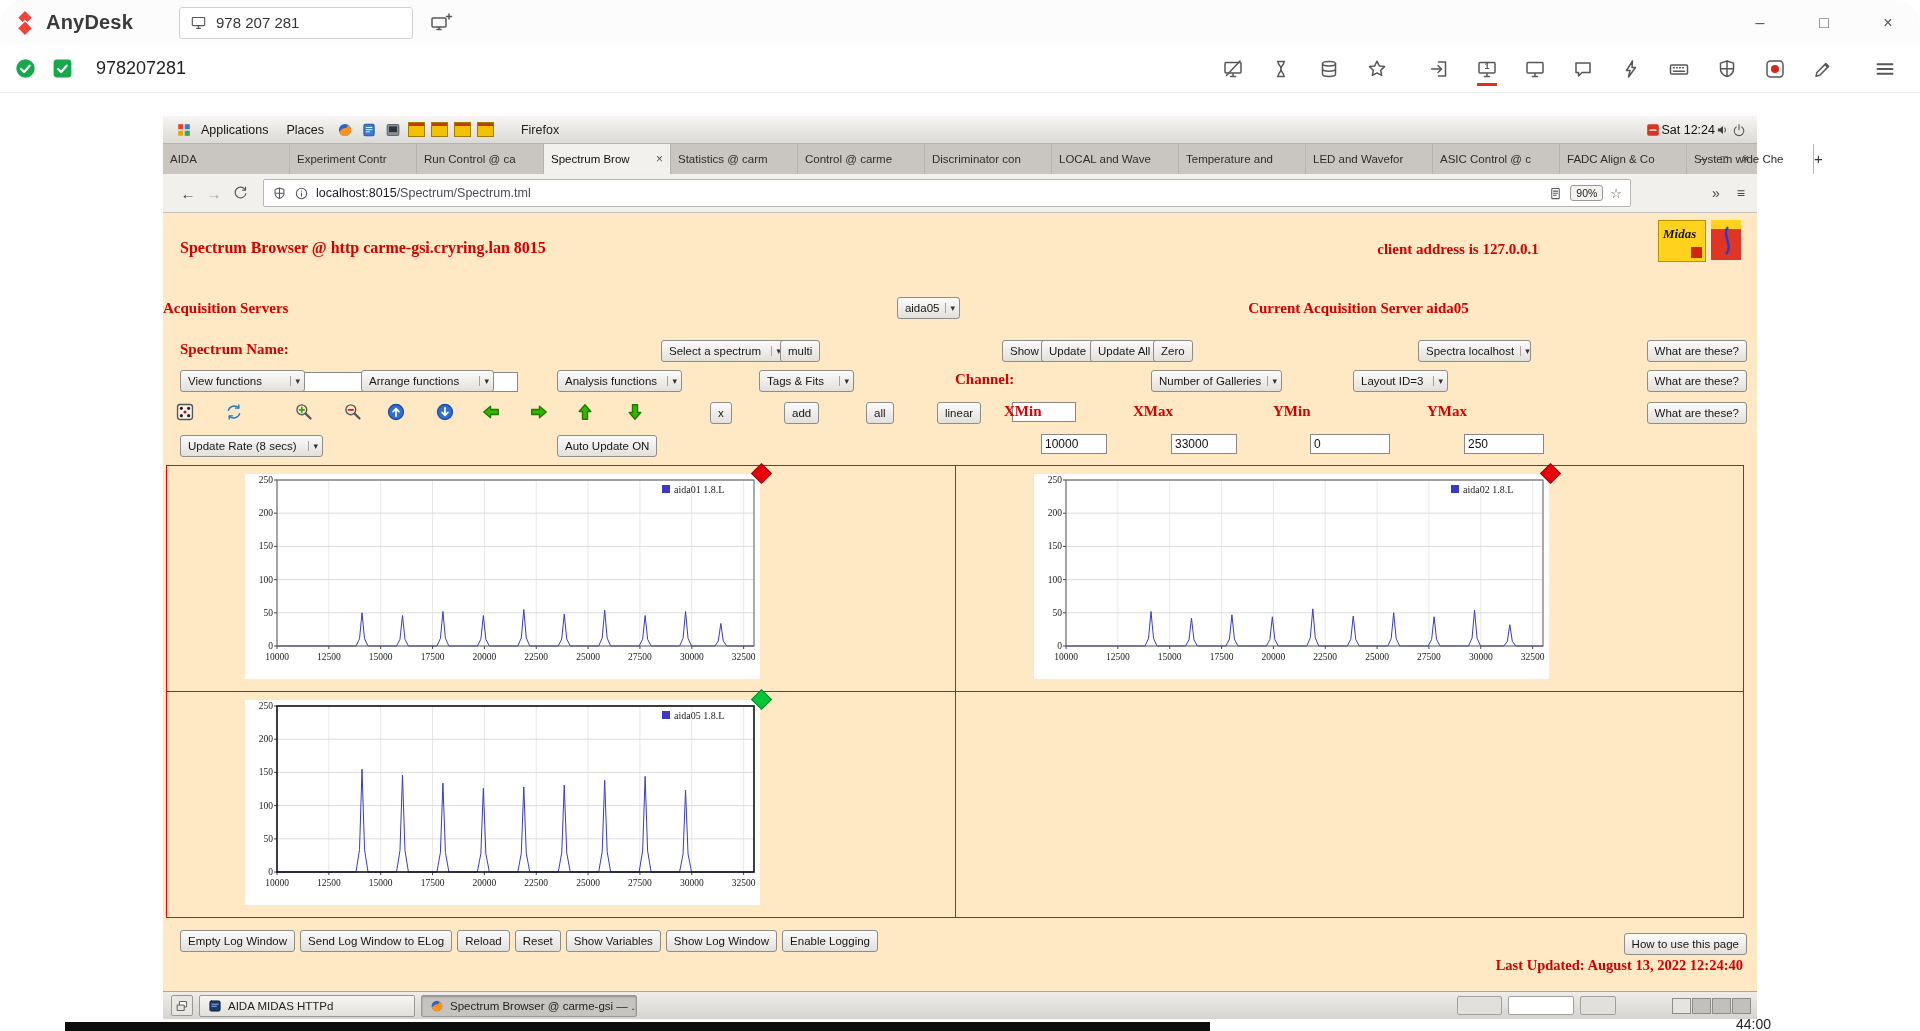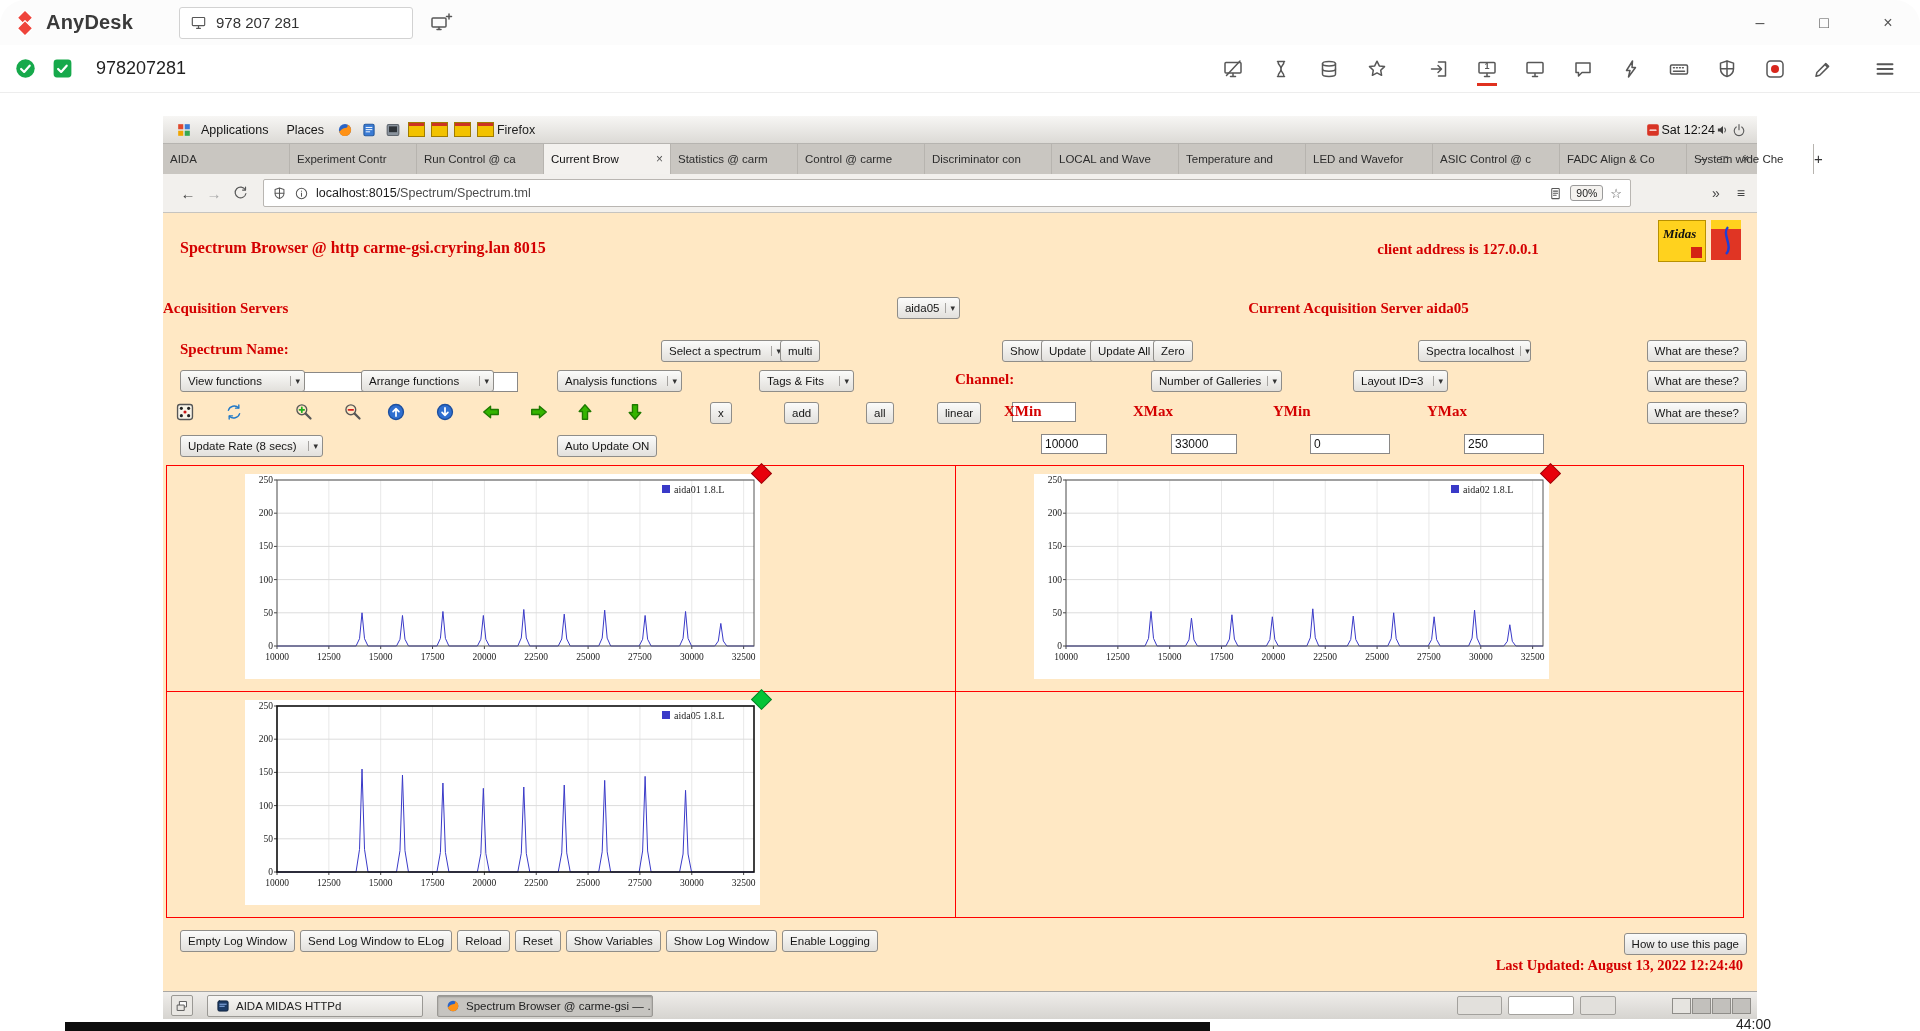--- a/index.html
+++ b/index.html
@@ -30,21 +30,21 @@
   .rot-90 svg{transform:rotate(-90deg);}
   .rot180 svg{transform:rotate(180deg);}
 
   
   .desktop{position:absolute;left:163px;top:116px;width:1594px;height:903px;display:flex;flex-direction:column;background:#c9c6c1;}
   .panel{height:27px;background:linear-gradient(#f7f6f4,#dcdad6);border-bottom:1px solid #b6b4b0;display:flex;align-items:center;font-size:12.5px;color:#161616;position:relative;flex:none;}
   .panel .menu{display:flex;align-items:center;gap:5px;padding:0 9px;height:100%;}
   .panel .launcher{width:16px;height:16px;margin:0 4px;}
   .mini-yellow{width:15px;height:13px;background:#f2c200;border:1px solid #a07c00;margin:0 3px;position:relative;}
   .mini-yellow::before{content:"";position:absolute;left:0;right:0;top:0;height:3px;background:#cc3322;}
-  .panel .winname{margin-left:0;color:#222;}
+  .panel .winname{margin-left:24px;color:#222;}
   .panel-right{position:absolute;right:10px;top:0;height:100%;display:flex;align-items:center;}
   .panel-right .launcher{margin:0;}
   .clock{font-size:12.5px;color:#111;}
 
   
   .ffx{flex:1;display:flex;flex-direction:column;min-height:0;}
   .tabbar{height:30px;background:#c9c6c1;display:flex;align-items:stretch;position:relative;flex:none;}
   .tab{width:112px;flex:none;display:flex;align-items:center;padding:0 7px;font-size:11.5px;color:#2d2d2d;border-right:1px solid #b7b4af;overflow:hidden;white-space:nowrap;}
   .tab .lbl{flex:1;overflow:hidden;}
   .tab .cl{margin-left:4px;color:#555;font-size:12px;}
@@ -96,21 +96,21 @@
   .cell{background:#ffe8c4;position:relative;}
   .cwrap{position:absolute;left:78px;top:8px;width:515px;height:205px;background:#fff;}
   .diamond{position:absolute;right:-9px;top:-8px;width:13px;height:13px;transform:rotate(45deg);border:1px solid rgba(0,0,0,.35);}
 
   .logrow{position:absolute;left:17px;top:717px;display:flex;gap:5px;}
   .logrow .btn{position:static;}
   .howto{position:absolute;right:10px;top:720px;}
   .lastupd{position:absolute;right:14px;top:744px;font-size:14.5px;}
 
   
-  .taskbar{height:27px;background:linear-gradient(#efedea,#d6d4d0);border-top:1px solid #a9a7a3;display:flex;align-items:center;gap:14px;padding:0 8px;position:relative;flex:none;}
+  .taskbar{height:27px;background:linear-gradient(#efedea,#d6d4d0);border-top:1px solid #a9a7a3;display:flex;align-items:center;gap:6px;padding:0 8px;position:relative;flex:none;}
   .tb-mini{width:20px;height:19px;border:1px solid #9a9894;border-radius:2px;background:#e9e7e3;display:flex;align-items:center;justify-content:center;}
   .tb-mini span{width:14px;height:14px;display:block;}
   .task-btn{height:20px;display:flex;align-items:center;gap:6px;border:1px solid #9a9894;border-radius:2px;background:linear-gradient(#f7f6f4,#e2e0dc);font-size:11.5px;color:#222;padding:0 8px;width:198px;overflow:hidden;white-space:nowrap;}
   .task-btn .tic{width:14px;height:14px;flex:none;}
   .task-btn.active{background:#c6c4c0;box-shadow:inset 0 1px 2px rgba(0,0,0,.28);}
   .tray-chips{position:absolute;right:141px;top:4px;display:flex;gap:6px;}
   .chip{height:17px;border:1px solid #a3a19d;border-radius:2px;background:#e2e0dc;}
   .chip.raised{background:#fff;}
   .pager{position:absolute;right:6px;top:6px;display:flex;gap:1px;}
   .pager div{width:17px;height:14px;background:#c2c0bc;border:1px solid #8f8d89;}
@@ -324,21 +324,21 @@
         <div class="tab">
             <span class="lbl">AIDA</span>
           </div>
           <div class="tab">
             <span class="lbl">Experiment Contr</span>
           </div>
           <div class="tab">
             <span class="lbl">Run Control @ ca</span>
           </div>
           <div class="tab active">
-            <span class="lbl">Current Brow</span>
+            <span class="lbl">Spectrum Brow</span>
             <span class="cl">×</span>
           </div>
           <div class="tab">
             <span class="lbl">Statistics @ carm</span>
           </div>
           <div class="tab">
             <span class="lbl">Control @ carme</span>
           </div>
           <div class="tab">
             <span class="lbl">Discriminator con</span>

